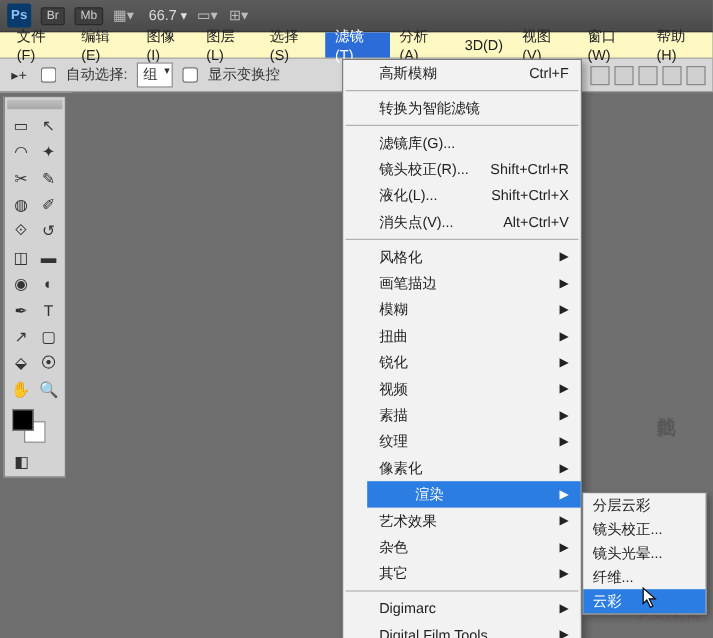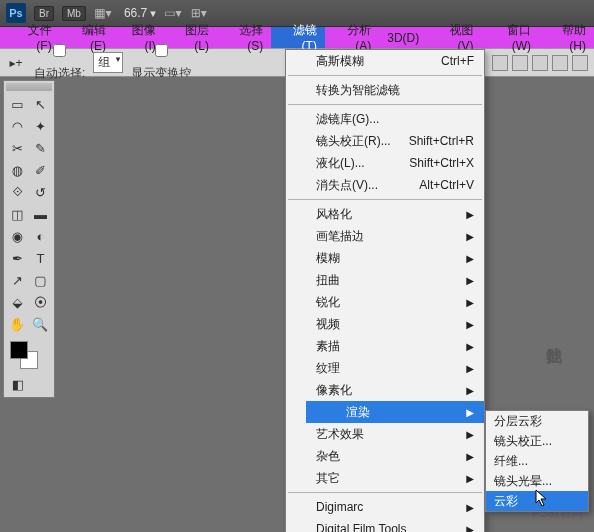--- a/index.html
+++ b/index.html
@@ -2,26 +2,26 @@
 <html><head>
 <meta charset="utf-8">
 <style>
 * { margin:0; padding:0; box-sizing:border-box; font-family:"Microsoft YaHei","SimSun",sans-serif; font-size:12px; }
 body { width:594px; height:532px; background:#6f6f6f; overflow:hidden; position:relative; }
 .titlebar { height:27px; background:linear-gradient(#5c5c5c,#4a4a4a); display:flex; align-items:center; padding:0 6px; gap:8px; border-bottom:1px solid #2d2d2d;}
 .ps-logo { width:20px; height:20px; background:#083a6b; color:#8fc5f3; display:flex; align-items:center; justify-content:center; font-weight:bold; font-size:11px; border-radius:2px;}
 .tb-btn { background:#3e3e3e; color:#cfcfcf; border:1px solid #2a2a2a; padding:1px 4px; font-size:10px; border-radius:2px;}
 .tb-zoom { color:#ddd; font-size:11px; margin-left:4px;}
 .tb-icon { width:18px; height:16px; display:inline-flex; align-items:center; justify-content:center; color:#bbb;}
-.menubar { height:22px; background:#d946ef; border-bottom:1px solid #9a9a9a; display:flex; align-items:stretch; padding-left:6px;text-align:right;}
+.menubar { height:22px; background:#fef9c3; border-bottom:1px solid #9a9a9a; display:flex; align-items:stretch; padding-left:6px;}
 .menu-item { padding:0 8px; display:flex; align-items:center; color:#222; cursor:default;}
 .menu-item.active { background:#2b6cd6; color:#fff;}
 .optbar { height:28px; background:#d7d7d7; border-bottom:1px solid #8f8f8f; display:flex; align-items:center; padding:0 6px; gap:8px; color:#333;}
 .opt-arrow { width:20px; height:16px; display:flex; align-items:center; justify-content:center;}
-.chk { display:flex; align-items:center; gap:8px;flex-direction:column;}
+.chk { display:flex; align-items:center; gap:8px;}
 .chk input { margin:0;}
 .sel { background:#fff; border:1px solid #888; padding:1px 12px 1px 4px; position:relative;}
 .sel::after { content:"▾"; position:absolute; right:2px; top:1px; font-size:9px;}
 .align-icons { margin-left:auto; display:flex; gap:4px; color:#555;}
 .align-icons span{width:16px;height:16px;border:1px solid #888;display:inline-block;background:#d0d0d0;}
 .toolbox { position:absolute; left:3px; top:80px; width:52px; background:#d3d3d3; border:1px solid #7a7a7a; padding:2px;}
 .toolbox .head { height:8px; background:linear-gradient(#bfbfbf,#a8a8a8); margin-bottom:2px;}
 .tool-row { display:flex;}
 .tool { width:24px; height:22px; border:1px solid transparent; display:flex; align-items:center; justify-content:center; color:#333; font-size:13px;}
 .swatches { margin-top:4px; position:relative; height:34px;}
@@ -231,22 +231,22 @@
     </div>
   <div class="dd-item">
       <span class="lbl">Digital Film Tools</span>
       <span class="arrow">▶</span>
     </div>
 </div>
 
 <div class="submenu">
   <div class="sub-item">分层云彩</div>
   <div class="sub-item">镜头校正...</div>
+  <div class="sub-item">镜头光晕...</div>
   <div class="sub-item">纤维...</div>
-  <div class="sub-item">镜头光晕...</div>
   <div class="sub-item hl">云彩</div>
 </div>
 
 <div class="watermark">他她我群</div>
 <div class="wm2">PS教程网</div>
 
 <svg class="cursor" width="14" height="18" viewBox="0 0 14 18">
     <path d="M1 1 L1 14 L4 11 L7 17 L9 16 L6 10 L11 10 Z" fill="#fff" stroke="#000" stroke-width="1"></path>
   </svg>
 

